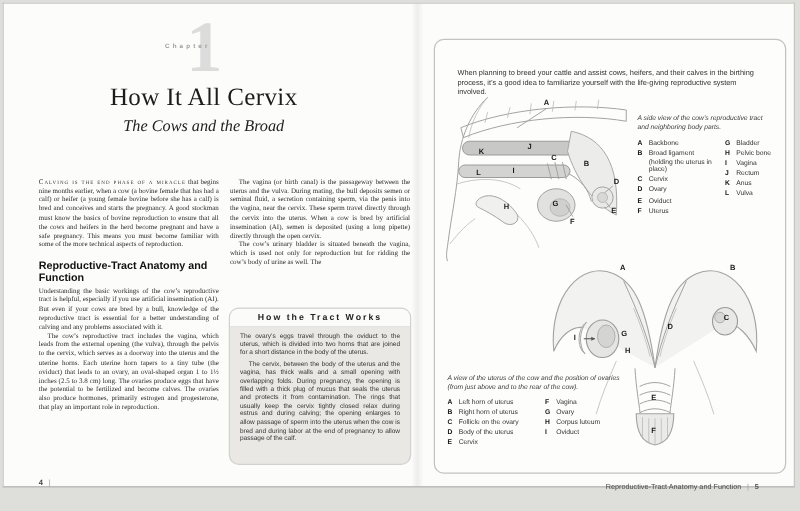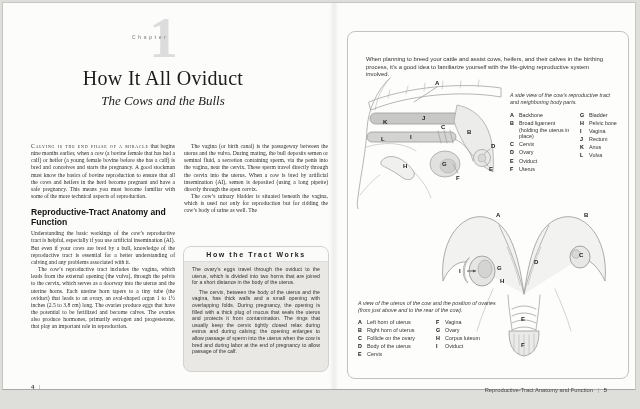--- a/index.html
+++ b/index.html
@@ -106,22 +106,22 @@
 <body>
 
 <div class="book">
   <div class="spine"></div>
 
   <div class="abs" style="left:0;top:0;width:330px;height:388px;">
 
     <div class="abs chapter-number" style="left:146px;top:8px;">1</div>
     <div class="abs chapter-label" style="left:129px;top:31px;">Chapter</div>
 
-    <div class="abs page-title" style="left:25px;top:64px;width:270px;">How It All Oviduct</div>
-    <div class="abs page-subtitle" style="left:25px;top:90px;width:270px;">The Cows and the Bulls</div>
+    <div class="abs page-title" style="left:25px;top:64px;width:270px;">How It All Cervix</div>
+    <div class="abs page-subtitle" style="left:25px;top:90px;width:270px;">The Cows and the Broad</div>
 
     <div class="abs bodycol" style="left:28px;top:140px;width:144px;">
       <p class="para"><span class="lead-caps">Calving is the end phase of a miracle</span><span> that begins nine months earlier, when a cow (a bovine female that has had a calf) or heifer (a young female bovine before she has a calf) is bred and conceives and starts the pregnancy. A good stockman must know the basics of bovine reproduction to ensure that all the cows and heifers in the herd become pregnant and have a safe pregnancy. This means you must become familiar with some of the more technical aspects of reproduction.</span></p>
       <div class="section-heading">Reproductive-Tract Anatomy and Function</div>
       <p class="para">Understanding the basic workings of the cow’s reproductive tract is helpful, especially if you use artificial insemination (AI). But even if your cows are bred by a bull, knowledge of the reproductive tract is essential for a better understanding of calving and any problems associated with it.</p>
       <p class="para indent">The cow’s reproductive tract includes the vagina, which leads from the external opening (the vulva), through the pelvis to the cervix, which serves as a doorway into the uterus and the uterine horns. Each uterine horn tapers to a tiny tube (the oviduct) that leads to an ovary, an oval-shaped organ 1 to 1½ inches (2.5 to 3.8 cm) long. The ovaries produce eggs that have the potential to be fertilized and become calves. The ovaries also produce hormones, primarily estrogen and progesterone, that play an important role in reproduction.</p>
     </div>
 
     <div class="abs bodycol" style="left:181px;top:140px;width:144px;">
       <p class="para indent">The vagina (or birth canal) is the passageway between the uterus and the vulva. During mating, the bull deposits semen or seminal fluid, a secretion containing sperm, via the penis into the vagina, near the cervix. These sperm travel directly through the cervix into the uterus. When a cow is bred by artificial insemination (AI), semen is deposited (using a long pipette) directly through the open cervix.</p>

